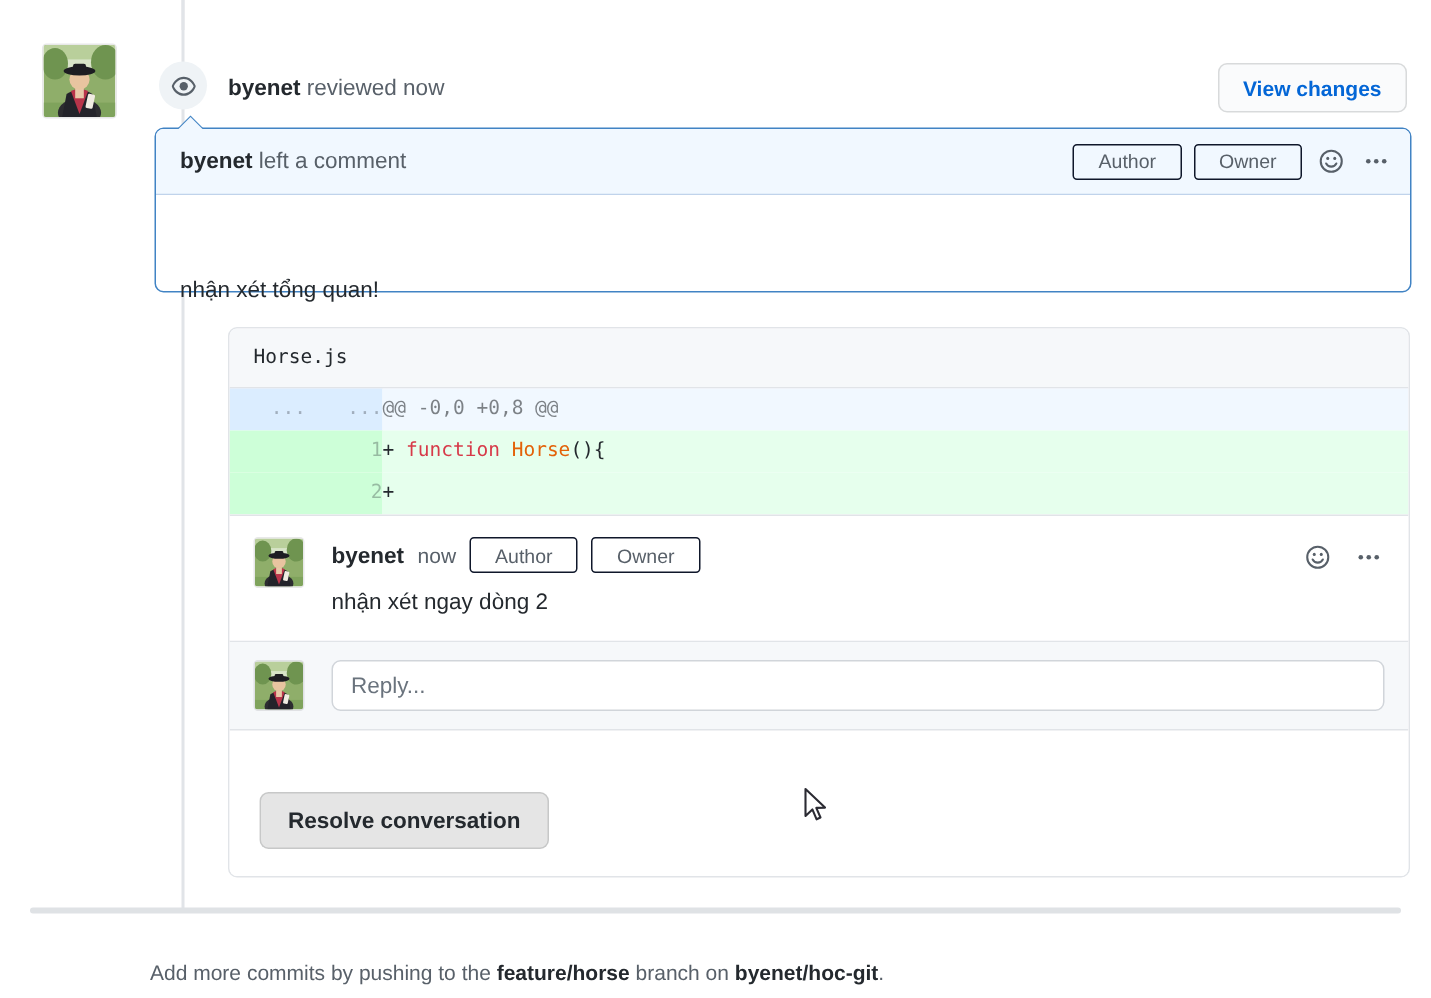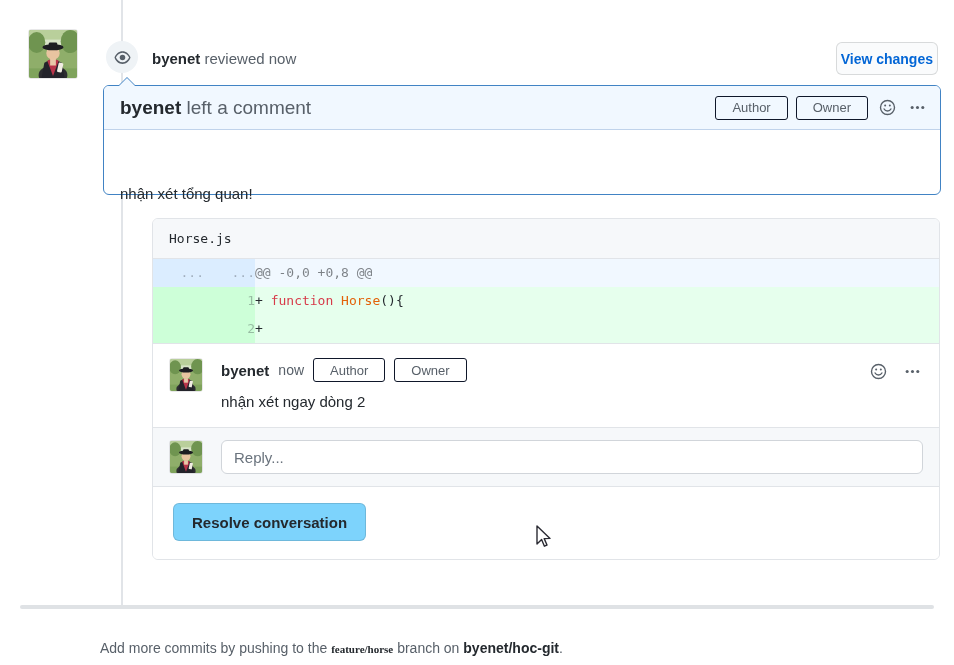--- a/index.html
+++ b/index.html
@@ -49,21 +49,21 @@
   }
   .review-text {
     position: absolute; left: 152px; top: 34px;
     font-size: 15px; color: #586069; line-height: 22px;
     white-space: nowrap;
   }
   .review-text b { color: #24292e; font-weight: 600; }
   .view-changes {
     position: absolute; right: 16px; top: 28px;
     height: 33px;
-    padding: 0 4px;
+    padding: 0 16px;
     display: flex; align-items: center; justify-content: center;
     background: #fafbfc;
     border: 1px solid rgba(27,31,35,0.15);
     border-radius: 6px;
     color: #0366d6;
     font-size: 14px; font-weight: 600;
     cursor: pointer;
     white-space: nowrap;
   }
 
@@ -94,21 +94,21 @@
   .comment-head {
     position: relative;
     height: 44px;
     background: #f1f8ff;
     border-bottom: 1px solid #c0d3eb;
     border-radius: 5px 5px 0 0;
     display: flex; align-items: center;
     padding: 0 12px 0 16px;
   }
   .comment-head-title {
-    font-size: 19px; color: #586069; white-space: nowrap;
+    font-size: 15px; color: #586069; white-space: nowrap;
   }
   .comment-head-title b { color: #24292e; font-weight: 600; }
   .head-right {
     margin-left: auto;
     display: flex; align-items: center; gap: 8px;
   }
   .badge {
     display: inline-flex; align-items: center;
     height: 24px; padding: 0 16px;
     border: 1px solid #0f172a;
@@ -240,51 +240,52 @@
   
   .resolve-row {
     border-top: 1px solid #e1e4e8;
     background: #ffffff;
     padding: 16px 16px 18px 20px;
   }
   .resolve-btn {
     height: 38px;
     padding: 0 18px;
     display: inline-flex; align-items: center; justify-content: center;
-    background: #7dd3fc;
+    background: #e5e5e5;
     border: 1px solid rgba(27,31,35,0.15);
     border-radius: 6px;
     font-family: "Liberation Sans", sans-serif;
     font-size: 15px; font-weight: 600;
     color: #24292e;
     cursor: pointer;
     white-space: nowrap;
+    margin-top: 25px;
   }
 
   
   .divider {
     position: absolute;
     left: 20px; top: 605px;
     width: 914px; height: 4px;
     background: #dfe2e5;
     border-radius: 2px;
   }
   .footer-note {
     position: absolute;
     left: 100px; top: 638px;
     font-size: 14px;
     color: #586069;
     line-height: 20px;
     white-space: nowrap;
   }
   .footer-note .mono {
-    font-family: Liberation Serif, serif;
+    font-family: Liberation Sans, sans-serif;
     font-weight: 700;
     color: #24292e;
-    font-size: 11px;
+    font-size: 14px;
   }
   .footer-note .repo { font-weight: 700; color: #24292e; }
 
   
   .cursor { position: absolute; left: 533px; top: 524px; pointer-events: none; }
 </style>
 </head>
 <body>
 
 <div class="page">

